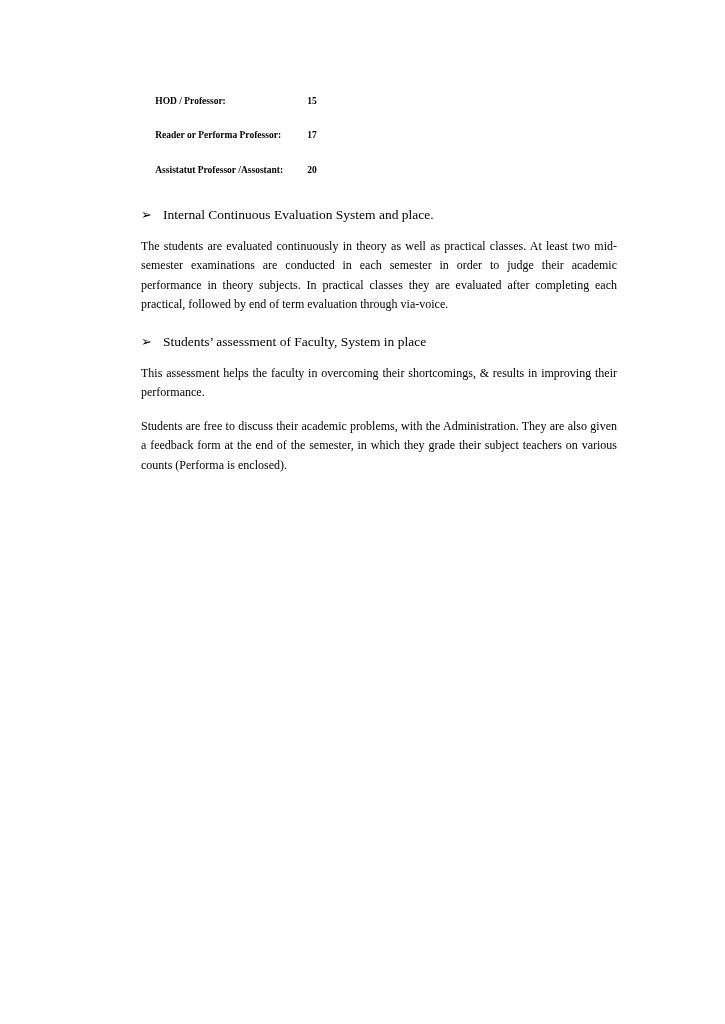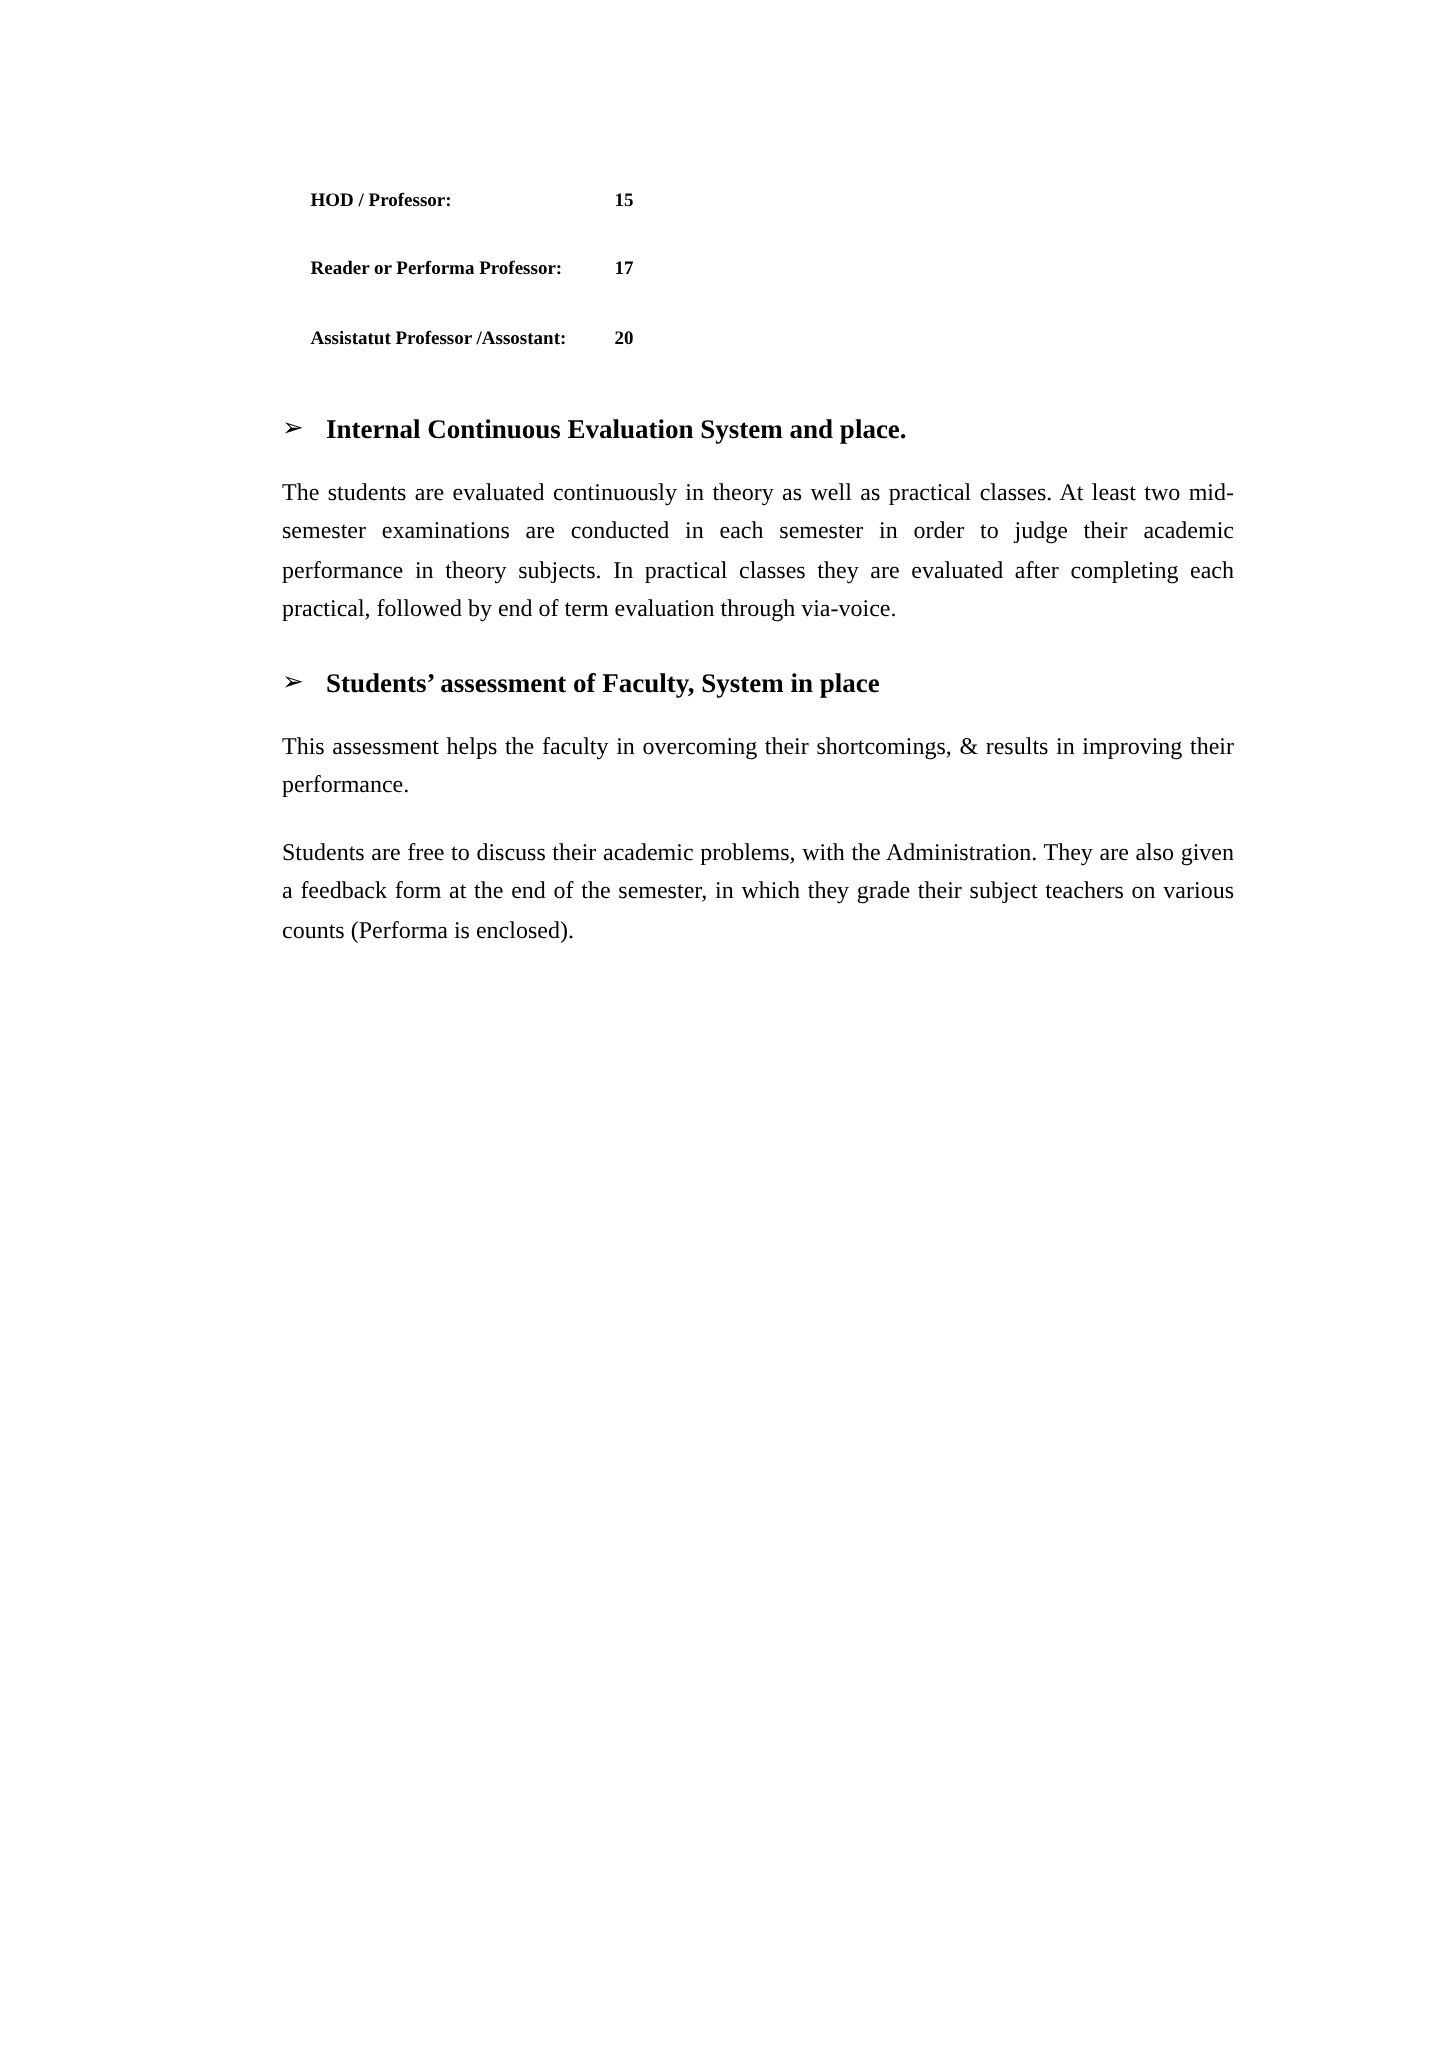--- a/index.html
+++ b/index.html
@@ -48,21 +48,21 @@
   }
   .bullet-heading .marker {
     width: 22px;
     flex: 0 0 22px;
     font-size: 13px;
     line-height: 17px;
     font-family: "DejaVu Sans", sans-serif;
     color: #000;
   }
   .bullet-heading .heading-text {
-    font-weight: bold;
+    font-weight: normal;
     font-size: 13.5px;
     line-height: 17px;
   }
   p.body-para {
     margin: 0 0 14px 0;
     font-size: 12px;
     line-height: 19.5px;
     text-align: justify;
     text-justify: inter-word;
   }

